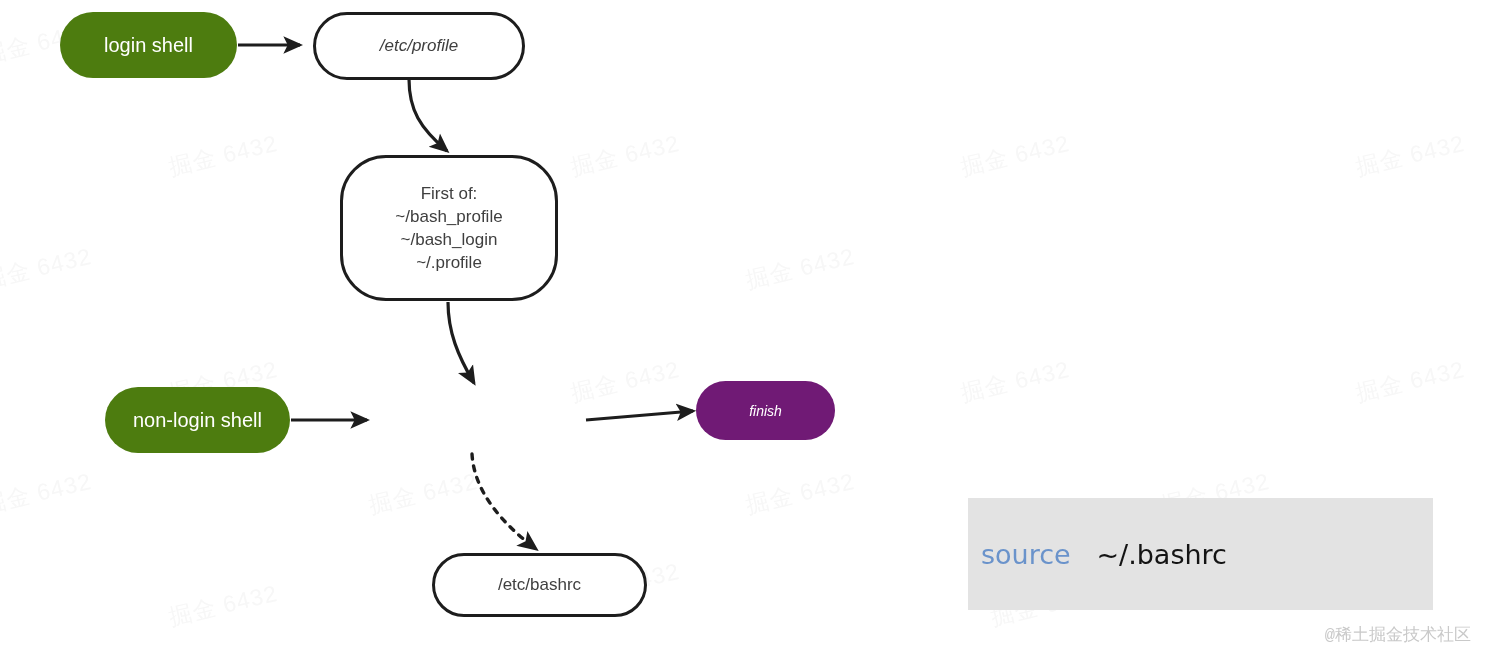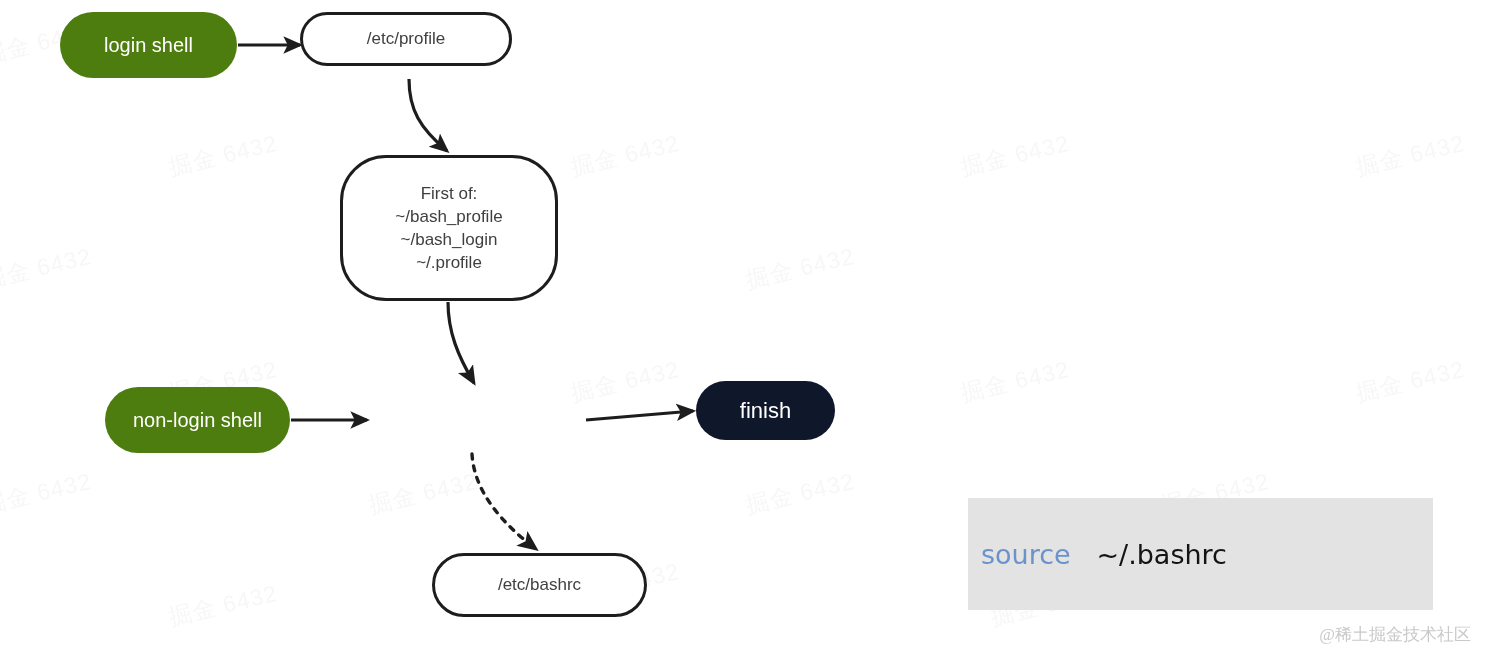--- a/index.html
+++ b/index.html
@@ -54,23 +54,24 @@
   .node-plain.multiline {
     border-radius: 46px;
     line-height: 23px;
   }
   .node-pink {
     background: #4d7c0f;
     color: #ffffff;
     font-size: 20px;
   }
   .node-blue {
-    background: #0f172a;
+    background: #701a75;
     color: #ffffff;
-    font-size: 22px;
+    font-size: 14px;
+    font-style: italic;
   }
 
   
   #code-block {
     position: absolute;
     left: 968px;
     top: 498px;
     width: 465px;
     height: 112px;
     background: #e3e3e3;
@@ -87,21 +88,21 @@
   .tok-kw  { color: #6a93cb; }
   .tok-arg { color: #141414; }
 
   
   #corner-watermark {
     position: absolute;
     right: 14px;
     bottom: 10px;
     color: #c9c9c9;
     font-size: 17px;
-    font-family: Liberation Serif, serif;
+    font-family: Liberation Mono, monospace;
     user-select: none;
   }
 </style>
 </head>
 <body>
 
 <div id="canvas">
 
   <div class="wm" style="left:-18px;  top:28px;">掘金 6432</div>
   <div class="wm" style="left:168px; top:140px;">掘金 6432</div>
@@ -139,21 +140,21 @@
 
     <line x1="586" y1="420" x2="693" y2="411" stroke="#1d1d1d" stroke-width="3.2" marker-end="url(#arrow)"></line>
 
     <path d="M 472 454 C 474 490, 500 522, 536 549" stroke="#1d1d1d" stroke-width="3.4" fill="none" stroke-dasharray="5 7" stroke-linecap="round" marker-end="url(#arrow)"></path>
   </svg>
 
   <div class="node node-pink" style="left:60px; top:12px; width:177px; height:66px;">
     <span>login shell</span>
   </div>
 
-  <div class="node node-plain" style="left:300px; top:12px; width:212px; height:54px;">
+  <div class="node node-plain" style="left:313px; top:12px; width:212px; height:68px;font-style:italic;">
     <span>/etc/profile</span>
   </div>
 
   <div class="node node-plain multiline" style="left:340px; top:155px; width:218px; height:146px;">
     <span style="white-space:pre-line;">First of:
 ~/bash_profile
 ~/bash_login
 ~/.profile</span>
   </div>
 

